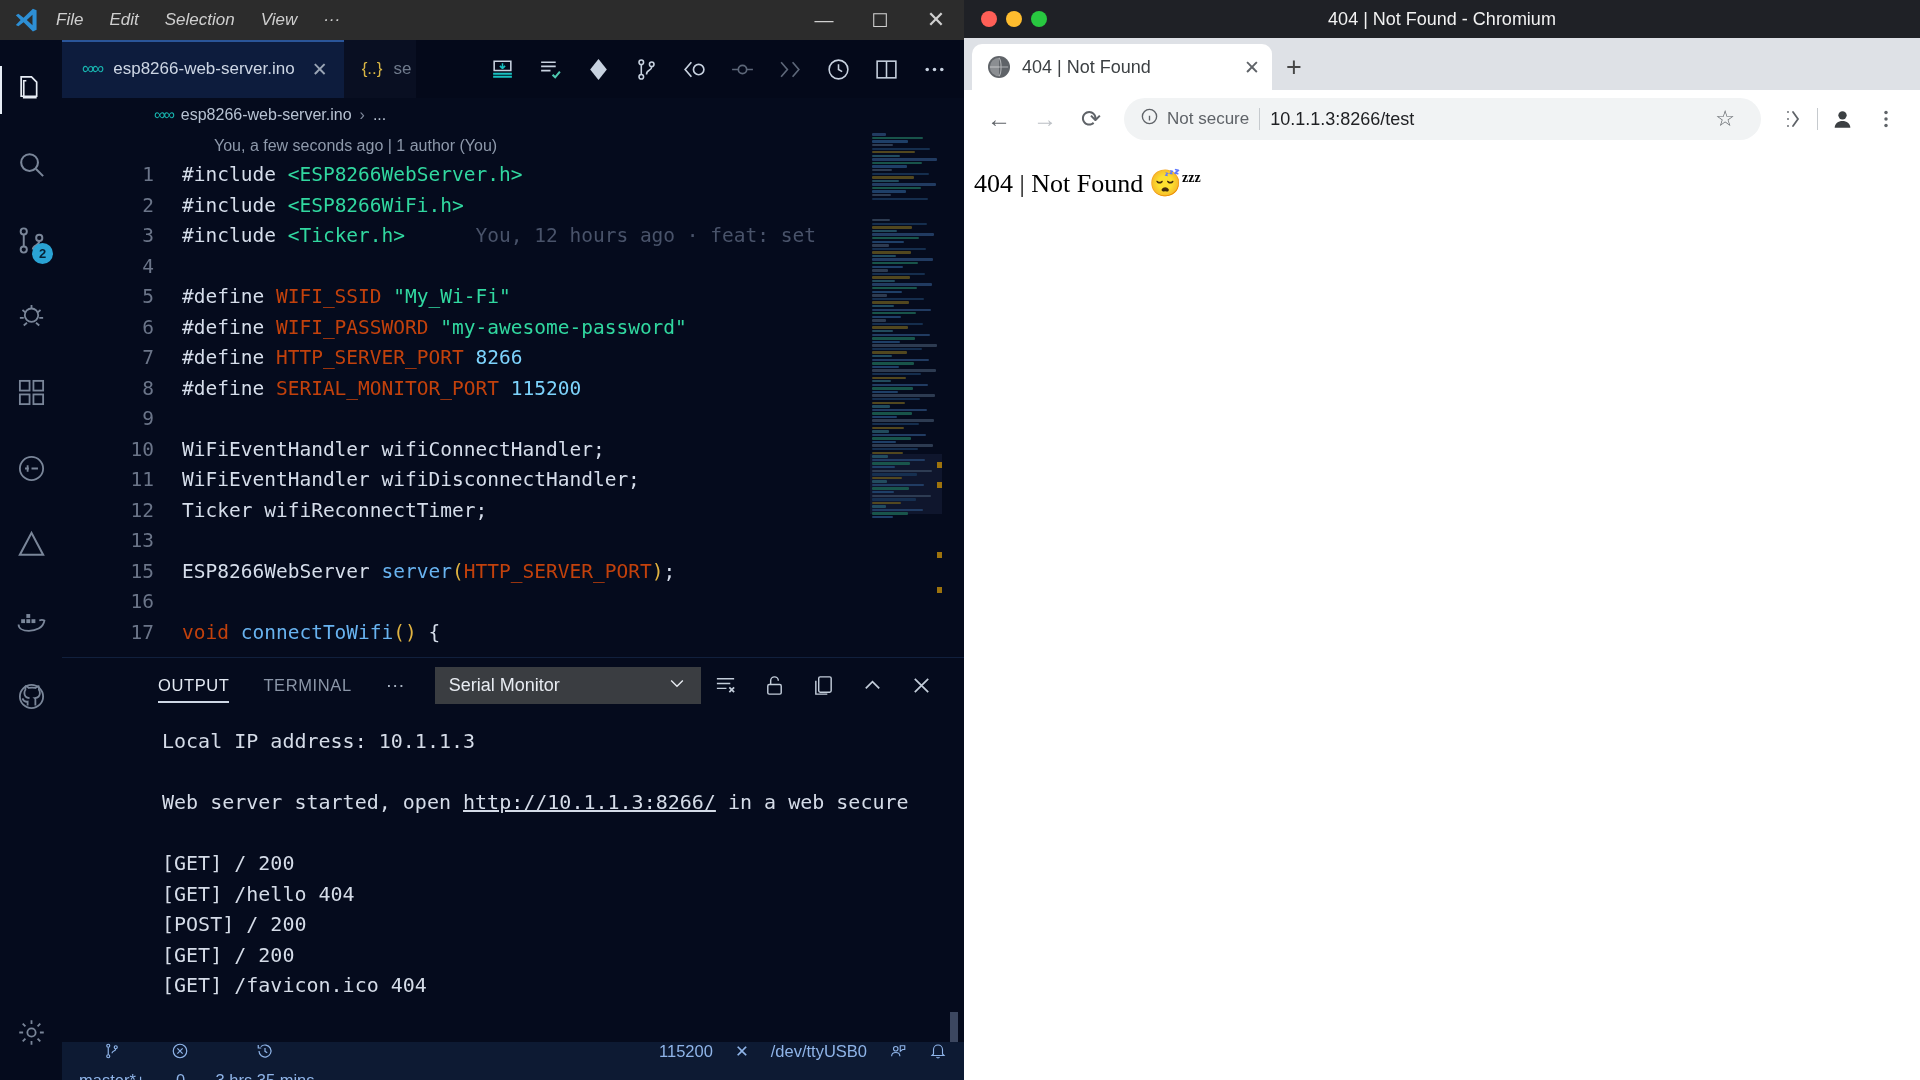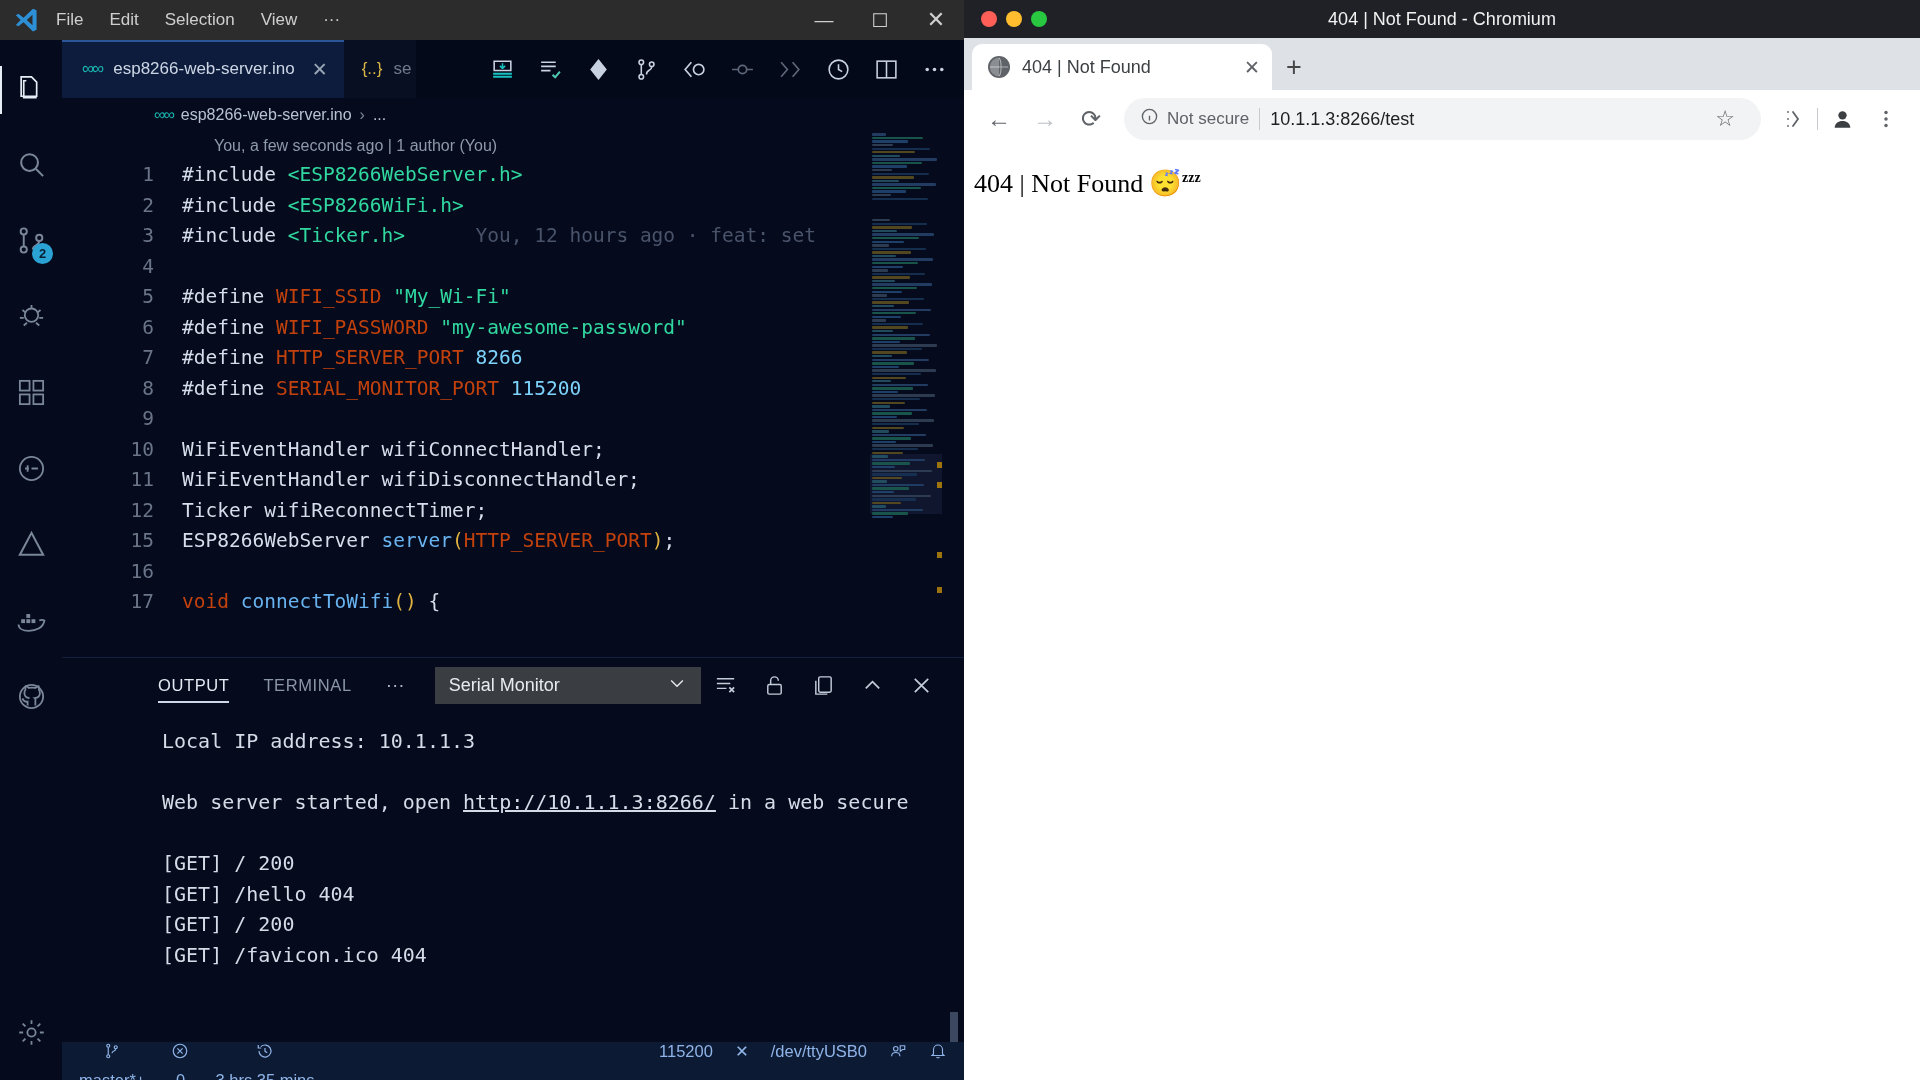--- a/index.html
+++ b/index.html
@@ -11,21 +11,21 @@
     position:absolute; left:0; top:0; width:964px; height:1080px;
     background:#050b1d; color:#c9d1d9; display:flex; flex-direction:column;
   }
   
   .vs-titlebar {
     height:40px; background:#2c2c2c; display:flex; align-items:center;
     flex:0 0 40px; color:#cccccc; font-size:17px; position:relative;
   }
   .vs-logo { width:52px; display:flex; align-items:center; justify-content:center; }
   .vs-logo svg { width:26px; height:26px; }
-  .vs-menu { display:flex; gap:26px; padding-left:4px; }
+  .vs-menu { display:flex; gap:26px; padding-left:4px;font-style:italic; }
   .vs-menu span { font-size:17px; color:#cfcfcf; }
   .vs-title-text {
     position:absolute; left:0; right:0; text-align:center; font-size:17px;
     color:#b0b0b0; pointer-events:none;
   }
   .vs-winbtns { margin-left:auto; display:flex; height:100%; z-index:2; }
   .vs-winbtn { width:56px; display:flex; align-items:center; justify-content:center;
     color:#d0d0d0; font-size:19px; }
   .vs-winbtn.close { font-size:22px; }
 
@@ -374,20 +374,21 @@
             <div class="cl"><span class="ln">3</span><span><span class="t-pre">#include </span><span class="t-str">&lt;Ticker.h&gt;</span><span class="inline-blame">      You, 12 hours ago · feat: set</span></span></div>
             <div class="cl"><span class="ln">4</span><span></span></div>
             <div class="cl"><span class="ln">5</span><span><span class="t-pre">#define </span><span class="t-kw">WIFI_SSID </span><span class="t-str">"My_Wi-Fi"</span></span></div>
             <div class="cl"><span class="ln">6</span><span><span class="t-pre">#define </span><span class="t-kw">WIFI_PASSWORD </span><span class="t-str">"my-awesome-password"</span></span></div>
             <div class="cl"><span class="ln">7</span><span><span class="t-pre">#define </span><span class="t-kw">HTTP_SERVER_PORT </span><span class="t-num">8266</span></span></div>
             <div class="cl"><span class="ln">8</span><span><span class="t-pre">#define </span><span class="t-kw">SERIAL_MONITOR_PORT </span><span class="t-num">115200</span></span></div>
             <div class="cl"><span class="ln">9</span><span></span></div>
             <div class="cl"><span class="ln">10</span><span><span class="t-pre">WiFiEventHandler wifiConnectHandler;</span></span></div>
             <div class="cl"><span class="ln">11</span><span><span class="t-pre">WiFiEventHandler wifiDisconnectHandler;</span></span></div>
             <div class="cl"><span class="ln">12</span><span><span class="t-pre">Ticker wifiReconnectTimer;</span></span></div>
+            <div class="cl"><span class="ln">13</span><span></span></div>
             <div class="cl"><span class="ln">15</span><span><span class="t-pre">ESP8266WebServer </span><span class="t-fn">server</span><span class="t-yel">(</span><span class="t-kw">HTTP_SERVER_PORT</span><span class="t-yel">)</span><span class="t-pre">;</span></span></div>
             <div class="cl"><span class="ln">16</span><span></span></div>
             <div class="cl"><span class="ln">17</span><span><span class="t-kw">void </span><span class="t-fn">connectToWifi</span><span class="t-yel">()</span><span class="t-pre"> {</span></span></div>
           </div>
         <div class="minimap" id="minimap">
           <div class="mm-slider"></div>
         <div class="mm-line" style="width: 14px; background: rgb(42, 74, 120); opacity: 0.9;"></div>
             <div class="mm-line" style="width: 51px; background: rgb(31, 106, 90); opacity: 0.9;"></div>
             <div class="mm-line" style="width: 36px; background: rgb(39, 80, 126); opacity: 0.9;"></div>
             <div class="mm-line" style="width: 21px; background: rgb(59, 74, 99); opacity: 0.9;"></div>
@@ -548,20 +549,21 @@
           </div>
         </div>
         <div class="panel-out" id="panel-out">
           <div class="panel-scroll"></div>
         <div>Local IP address: 10.1.1.3</div>
             <div>&nbsp;</div>
             <div><span>Web server started, open </span><a>http://10.1.1.3:8266/</a><span> in a web secure</span></div>
             <div>&nbsp;</div>
             <div>[GET] / 200</div>
             <div>[GET] /hello 404</div>
+            <div>[POST] / 200</div>
             <div>[GET] / 200</div>
             <div>[GET] /favicon.ico 404</div>
           </div>
       </div>
 
       <div class="statusbar">
         <div class="sb-item">
           <span>
             <svg viewBox="0 0 24 24" fill="none" stroke="currentColor" stroke-width="1.6">
                 <circle cx="7" cy="5" r="2"></circle>

